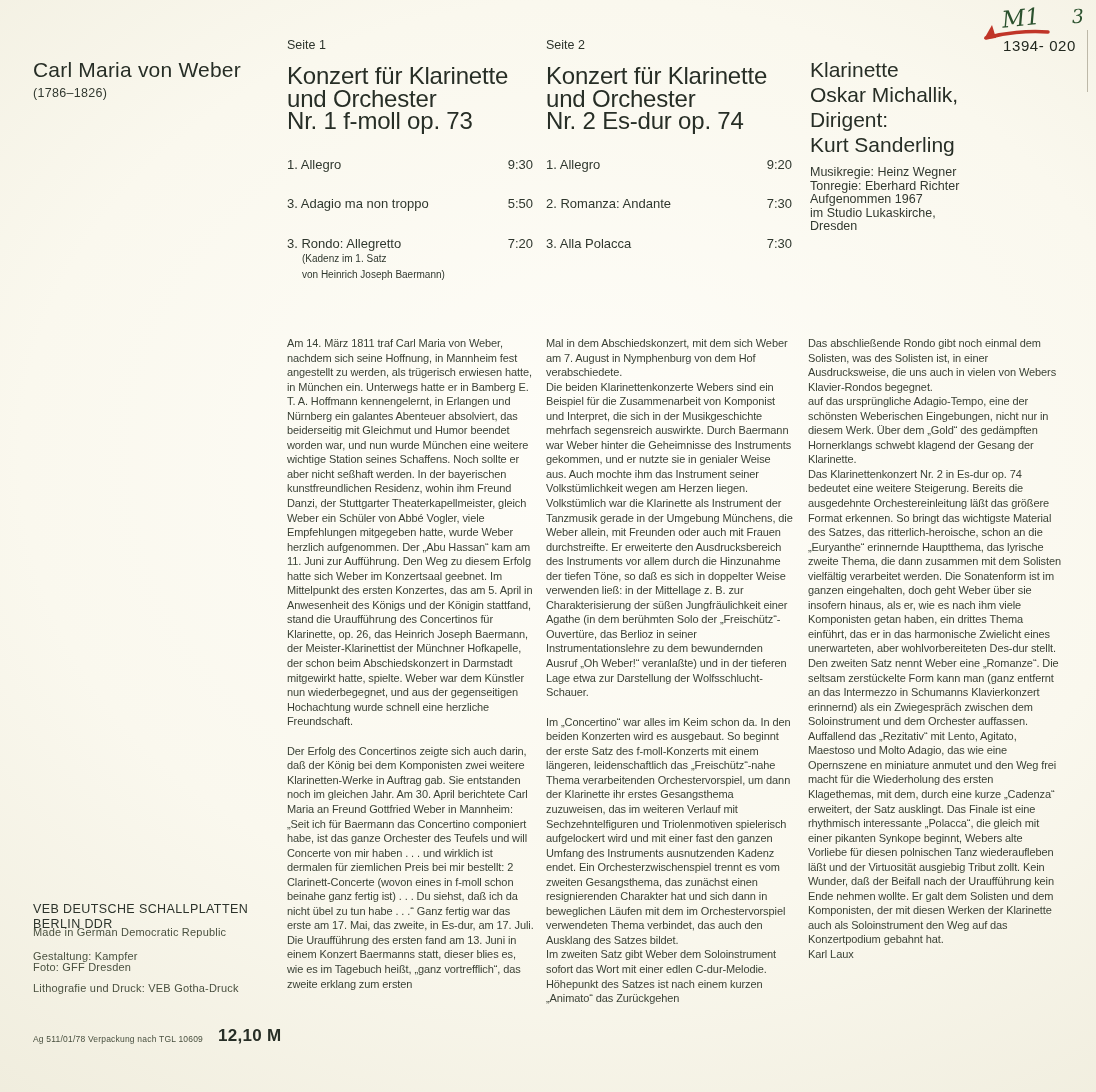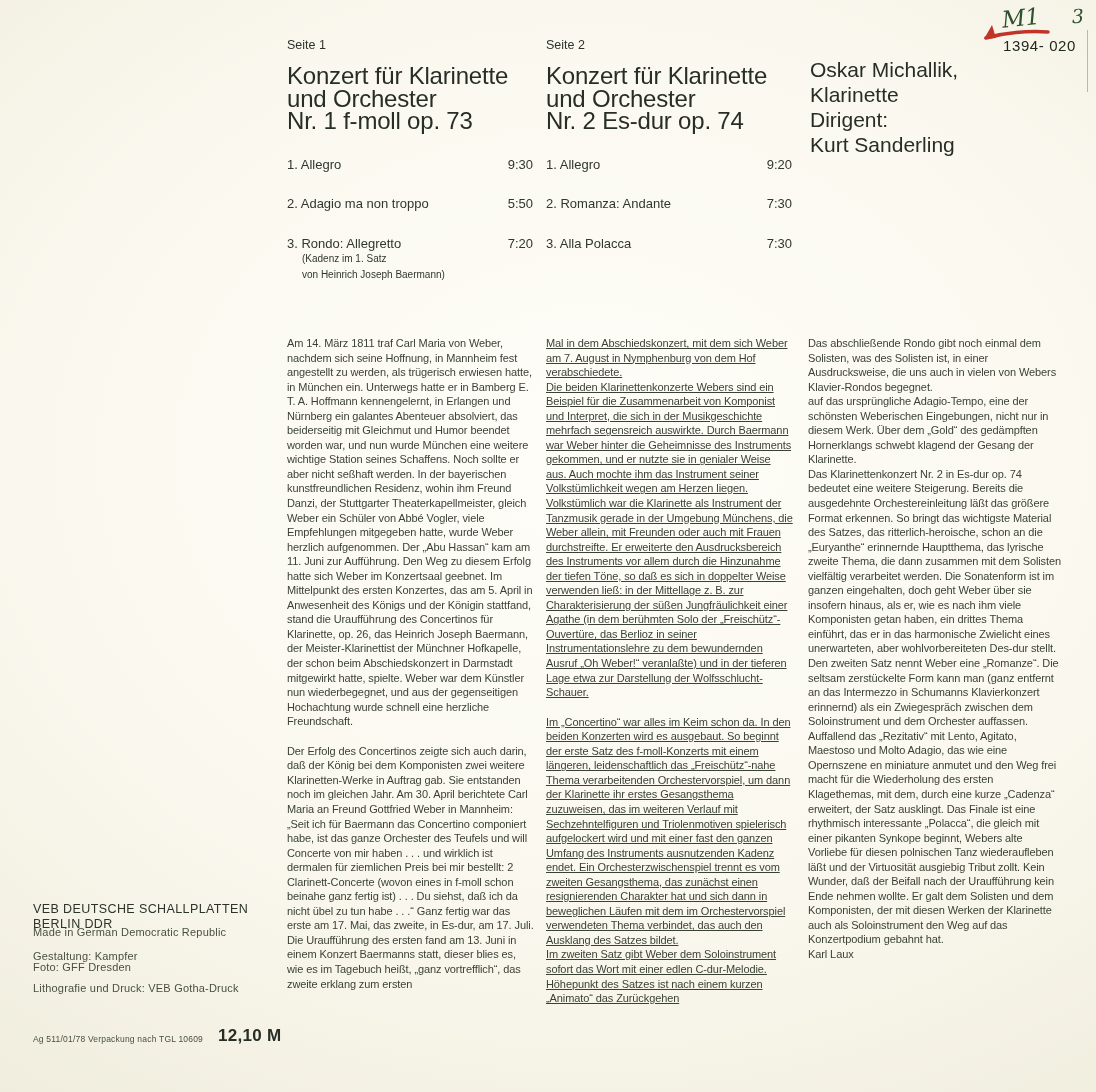--- a/index.html
+++ b/index.html
@@ -37,35 +37,39 @@
   .order-no{font-size:8.5px;color:#49503f;letter-spacing:.2px;}
   .price{font-size:17px;font-weight:600;color:#272e26;letter-spacing:.3px;}
   
   .hw-text{font-family:"DejaVu Serif",serif;font-style:italic;fill:#2b512e;}
 </style>
 </head>
 <body>
 
 <div id="sleeve">
 
+  <div class="abs" style="left:33px;top:58px;">
+    <div class="composer-name">Carl Maria von Weber</div>
+    <div class="composer-dates">(1786–1826)</div>
+  </div>
 
   <div class="abs" style="left:287px;top:38px;width:246px;">
     <div class="side-label">Seite 1</div>
     <div class="album-title">
       <div>Konzert für Klarinette</div>
       <div>und Orchester</div>
       <div>Nr. 1 f-moll op. 73</div>
     </div>
     <div class="tracklist">
       <div class="track-row">
         <span>1. Allegro</span>
         <span>9:30</span>
       </div>
       <div class="track-row">
-        <span>2. Adagio ma non troppo</span>
+        <span>3. Adagio ma non troppo</span>
         <span>5:50</span>
       </div>
       <div class="track-row">
         <span>3. Rondo: Allegretto</span>
         <span>7:20</span>
       </div>
       <div class="track-note">(Kadenz im 1. Satz</div>
       <div class="track-note">von Heinrich Joseph Baermann)</div>
     </div>
   </div>
@@ -87,41 +91,48 @@
         <span>7:30</span>
       </div>
       <div class="track-row">
         <span>3. Alla Polacca</span>
         <span>7:30</span>
       </div>
     </div>
   </div>
 
   <div class="abs" style="left:810px;top:57px;width:270px;">
+    <div class="performer-line">Klarinette</div>
     <div class="performer-line">Oskar Michallik,</div>
-    <div class="performer-line">Klarinette</div>
     <div class="performer-line">Dirigent:</div>
     <div class="performer-line">Kurt Sanderling</div>
+    <div class="credits-block">
+      <div class="credit-line">Musikregie: Heinz Wegner</div>
+      <div class="credit-line">Tonregie: Eberhard Richter</div>
+      <div class="credit-line">Aufgenommen 1967</div>
+      <div class="credit-line">im Studio Lukaskirche,</div>
+      <div class="credit-line">Dresden</div>
+    </div>
   </div>
 
   <div class="abs catalog-number" style="left:1003px;top:37px;">1394- 020</div>
   <svg class="abs" style="left:980px;top:1px;" width="112" height="42" viewBox="0 0 112 42">
     <path d="M4 38 L12 24 L16 37 Z" fill="#c03528"></path>
     <path d="M6 37 Q36 29 68 31" stroke="#c03528" stroke-width="3.5" fill="none" stroke-linecap="round"></path>
     <text class="hw-text" x="22" y="26" font-size="23" transform="rotate(-6 30 20)">M1</text>
     <text class="hw-text" x="92" y="22" font-size="19" transform="rotate(-4 95 18)">3</text>
   </svg>
   <div class="abs paper-crease" style="left:1087px;top:30px;"></div>
 
   <div class="abs body-col" style="left:287px;top:336px;width:247px;">
     <p>Am 14. März 1811 traf Carl Maria von Weber, nachdem sich seine Hoffnung, in Mannheim fest angestellt zu werden, als trügerisch erwiesen hatte, in München ein. Unterwegs hatte er in Bamberg E. T. A. Hoffmann kennengelernt, in Erlangen und Nürnberg ein galantes Abenteuer absolviert, das beiderseitig mit Gleichmut und Humor beendet worden war, und nun wurde München eine weitere wichtige Station seines Schaffens. Noch sollte er aber nicht seßhaft werden. In der bayerischen kunstfreundlichen Residenz, wohin ihm Freund Danzi, der Stuttgarter Theaterkapellmeister, gleich Weber ein Schüler von Abbé Vogler, viele Empfehlungen mitgegeben hatte, wurde Weber herzlich aufgenommen. Der „Abu Hassan“ kam am 11. Juni zur Aufführung. Den Weg zu diesem Erfolg hatte sich Weber im Konzertsaal geebnet. Im Mittelpunkt des ersten Konzertes, das am 5. April in Anwesenheit des Königs und der Königin stattfand, stand die Uraufführung des Concertinos für Klarinette, op. 26, das Heinrich Joseph Baermann, der Meister-Klarinettist der Münchner Hofkapelle, der schon beim Abschiedskonzert in Darmstadt mitgewirkt hatte, spielte. Weber war dem Künstler nun wiederbegegnet, und aus der gegenseitigen Hochachtung wurde schnell eine herzliche Freundschaft.</p>
     <p class="gap">Der Erfolg des Concertinos zeigte sich auch darin, daß der König bei dem Komponisten zwei weitere Klarinetten-Werke in Auftrag gab. Sie entstanden noch im gleichen Jahr. Am 30. April berichtete Carl Maria an Freund Gottfried Weber in Mannheim: „Seit ich für Baermann das Concertino componiert habe, ist das ganze Orchester des Teufels und will Concerte von mir haben . . .  und wirklich ist dermalen für ziemlichen Preis bei mir bestellt: 2 Clarinett-Concerte (wovon eines in f-moll schon beinahe ganz fertig ist) . . . Du siehst, daß ich da nicht übel zu tun habe . . .“ Ganz fertig war das erste am 17. Mai, das zweite, in Es-dur, am 17. Juli. Die Uraufführung des ersten fand am 13. Juni in einem Konzert Baermanns statt, dieser blies es, wie es im Tagebuch heißt, „ganz vortrefflich“, das zweite erklang zum ersten</p>
   </div>
 
-  <div class="abs body-col" style="left:546px;top:336px;width:247px;text-decoration:underline;">
+  <div class="abs body-col" style="left:546px;top:336px;width:247px;">
     <p>Mal in dem Abschiedskonzert, mit dem sich Weber am 7. August in Nymphenburg von dem Hof verabschiedete.</p>
     <p>Die beiden Klarinettenkonzerte Webers sind ein Beispiel für die Zusammenarbeit von Komponist und Interpret, die sich in der Musikgeschichte mehrfach segensreich auswirkte. Durch Baermann war Weber hinter die Geheimnisse des Instruments gekommen, und er nutzte sie in genialer Weise aus. Auch mochte ihm das Instrument seiner Volkstümlichkeit wegen am Herzen liegen. Volkstümlich war die Klarinette als Instrument der Tanzmusik gerade in der Umgebung Münchens, die Weber allein, mit Freunden oder auch mit Frauen durchstreifte. Er erweiterte den Ausdrucksbereich des Instruments vor allem durch die Hinzunahme der tiefen Töne, so daß es sich in doppelter Weise verwenden ließ: in der Mittellage z. B. zur Charakterisierung der süßen Jungfräulichkeit einer Agathe (in dem berühmten Solo der „Freischütz“-Ouvertüre, das Berlioz in seiner Instrumentationslehre zu dem bewundernden Ausruf „Oh Weber!“ veranlaßte) und in der tieferen Lage etwa zur Darstellung der Wolfsschlucht-Schauer.</p>
     <p class="gap">Im „Concertino“ war alles im Keim schon da. In den beiden Konzerten wird es ausgebaut. So beginnt der erste Satz des f-moll-Konzerts mit einem längeren, leidenschaftlich das „Freischütz“-nahe Thema verarbeitenden Orchestervorspiel, um dann der Klarinette ihr erstes Gesangsthema zuzuweisen, das im weiteren Verlauf mit Sechzehntelfiguren und Triolenmotiven spielerisch aufgelockert wird und mit einer fast den ganzen Umfang des Instruments ausnutzenden Kadenz endet. Ein Orchesterzwischenspiel trennt es vom zweiten Gesangsthema, das zunächst einen resignierenden Charakter hat und sich dann in beweglichen Läufen mit dem im Orchestervorspiel verwendeten Thema verbindet, das auch den Ausklang des Satzes bildet.</p>
     <p>Im zweiten Satz gibt Weber dem Soloinstrument sofort das Wort mit einer edlen C-dur-Melodie. Höhepunkt des Satzes ist nach einem kurzen „Animato“ das Zurückgehen</p>
   </div>
 
   <div class="abs body-col" style="left:808px;top:336px;width:254px;">
     <p>Das abschließende Rondo gibt noch einmal dem Solisten, was des Solisten ist, in einer Ausdrucksweise, die uns auch in vielen von Webers Klavier-Rondos begegnet.</p>
     <p>auf das ursprüngliche Adagio-Tempo, eine der schönsten Weberischen Eingebungen, nicht nur in diesem Werk. Über dem „Gold“ des gedämpften Hornerklangs schwebt klagend der Gesang der Klarinette.</p>
     <p>Das Klarinettenkonzert Nr. 2 in Es-dur op. 74 bedeutet eine weitere Steigerung. Bereits die ausgedehnte Orchestereinleitung läßt das größere Format erkennen. So bringt das wichtigste Material des Satzes, das ritterlich-heroische, schon an die „Euryanthe“ erinnernde Hauptthema, das lyrische zweite Thema, die dann zusammen mit dem Solisten vielfältig verarbeitet werden. Die Sonatenform ist im ganzen eingehalten, doch geht Weber über sie insofern hinaus, als er, wie es nach ihm viele Komponisten getan haben, ein drittes Thema einführt, das er in das harmonische Zwielicht eines unerwarteten, aber wohlvorbereiteten Des-dur stellt.</p>

